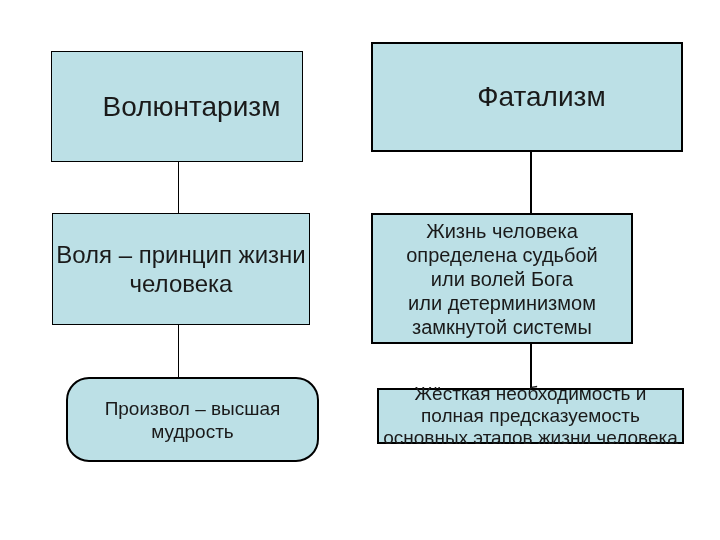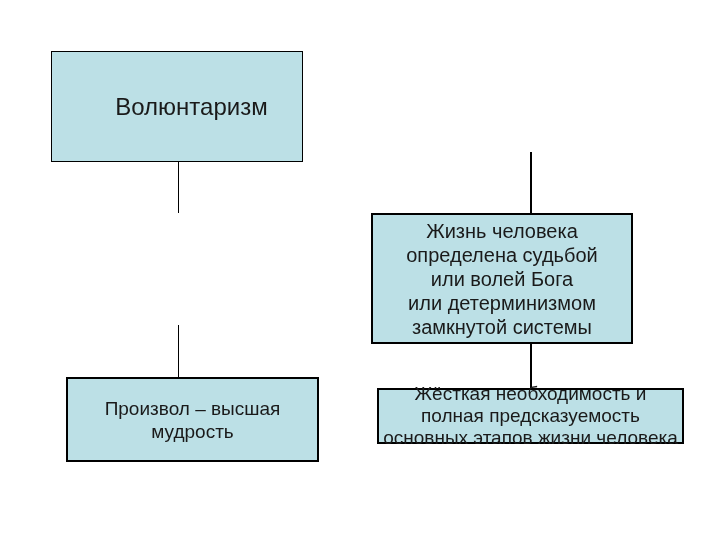--- a/index.html
+++ b/index.html
@@ -29,27 +29,27 @@
   .box-text {
     white-space: pre-line;
     display: block;
     width: 100%;
   }
   .border-thick { border-width: 2px; }
 
   
   .b1 { left: 51px;  top: 51px;  width: 252px; height: 111px; }
   .b2 { left: 52px;  top: 213px; width: 258px; height: 112px; }
-  .b3 { left: 66px;  top: 377px; width: 253px; height: 85px;  }
+  .b3 { left: 66px;  top: 377px; width: 253px; height: 85px; border-radius: 23px;  }
   
   .b4 { left: 371px; top: 42px;  width: 312px; height: 110px; }
   .b5 { left: 371px; top: 213px; width: 262px; height: 131px; }
   .b6 { left: 377px; top: 388px; width: 307px; height: 56px;  }
 
-  .t-title  { font-size: 24px; line-height: 36px; padding-left: 29px; }
+  .t-title  { font-size: 28px; line-height: 36px; padding-left: 29px; }
   .t-mid    { font-size: 24px; line-height: 29px; }
   .t-small3 { font-size: 19px; line-height: 23px; }
   .t-small5 { font-size: 20px; line-height: 24px; }
   .t-small6 { font-size: 19px; line-height: 22px; }
 
   .connector {
     position: absolute;
     background: #000000;
   }
   .c1 { left: 178px; top: 162px; width: 1px; height: 51px; }
@@ -61,28 +61,35 @@
 <body>
 
 <div class="slide">
 
   <div class="box b1">
     <span class="box-text t-title">Волюнтаризм</span>
   </div>
 
   <div class="connector c1"></div>
 
+  <div class="box b2">
+    <span class="box-text t-mid">Воля – принцип жизни
+человека</span>
+  </div>
 
   <div class="connector c2"></div>
 
   <div class="box b3 border-thick">
     <span class="box-text t-small3">Произвол – высшая
 мудрость</span>
   </div>
 
+  <div class="box b4 border-thick">
+    <span class="box-text t-title">Фатализм</span>
+  </div>
 
   <div class="connector c3"></div>
 
   <div class="box b5 border-thick">
     <span class="box-text t-small5">Жизнь человека
 определена судьбой
 или волей Бога
 или детерминизмом
 замкнутой системы</span>
   </div>

